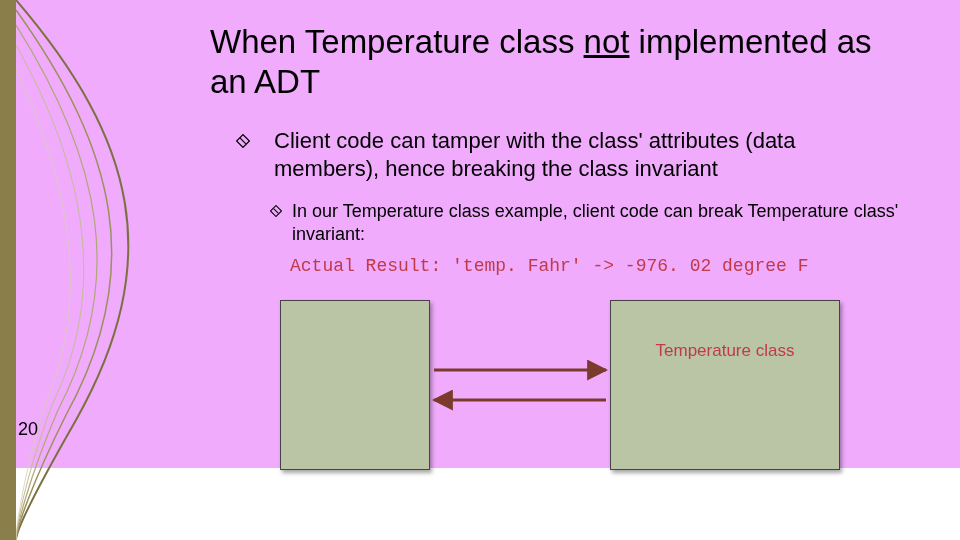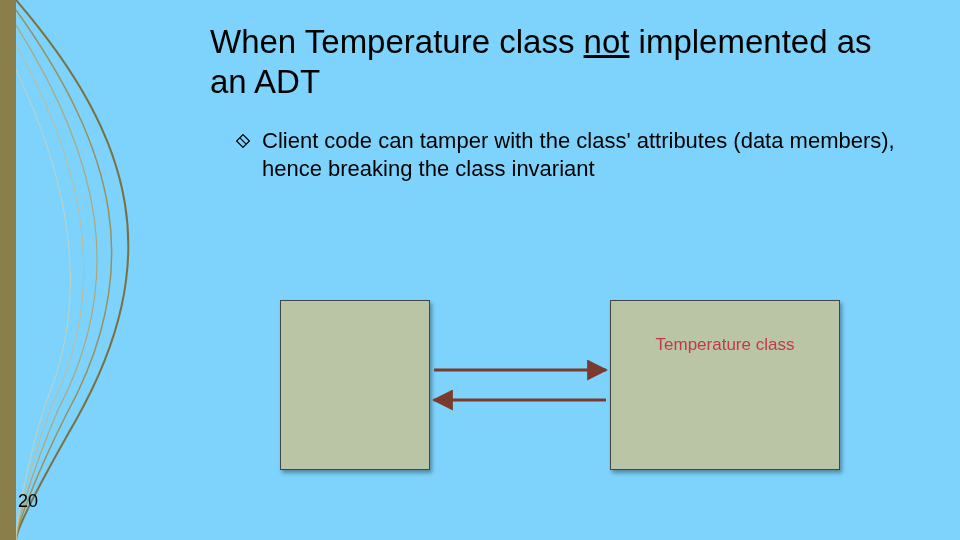--- a/index.html
+++ b/index.html
@@ -1,42 +1,42 @@
 <!DOCTYPE html>
 <html><head>
 <meta charset="utf-8">
 <style>
   * { box-sizing: border-box; margin: 0; padding: 0; }
   html, body { width: 960px; height: 540px; overflow: hidden; font-family: Arial, Helvetica, sans-serif; background: #fff; }
-  .slide { position: relative; width: 960px; height: 540px; background: #7dd3fc; }
+  .slide { position: relative; width: 960px; height: 468px; background: #f0abfc; }
 
   
   .left-band { position: absolute; left: 0; top: 0; width: 16px; height: 540px; background: #8a7f4a; }
   .swoosh { position: absolute; left: 16px; top: 0; width: 190px; height: 540px; pointer-events: none; }
 
   .content { position: absolute; left: 210px; top: 22px; width: 720px; }
 
   .title { font-size: 33px; line-height: 1.2; color: #000; font-weight: 400; padding-right: 30px; }
   .title .u { text-decoration: underline; }
 
   .bullets { margin-top: 26px; margin-left: 26px; }
-  .b1 { display: flex; gap: 12px; font-size: 22px; color: #000; line-height: 1.28; padding-right: 30px; }
+  .b1 { display: flex; gap: 24px; font-size: 22px; color: #000; line-height: 1.28; padding-right: 30px; }
   .b1 .marker { flex: 0 0 auto; font-size: 22px; line-height: 1.28; }
   .sub { margin-top: 16px; margin-left: 34px; }
   .b2 { display: flex; gap: 10px; font-size: 18px; color: #000; line-height: 1.3; padding-right: 30px; }
   .b2 .marker { flex: 0 0 auto; }
   .code { margin-top: 10px; margin-left: 20px; font-family: "Courier New", Courier, monospace; font-size: 18px; color: #bf3b4a; white-space: pre; }
 
   .diagram { position: absolute; left: 280px; top: 300px; width: 640px; height: 190px; }
   .box { position: absolute; background: #bac5a6; border: 1px solid #444; box-shadow: 2px 3px 4px rgba(0,0,0,0.35); }
   .box-left { left: 0; top: 0; width: 150px; height: 170px; }
   .box-right { left: 330px; top: 0; width: 230px; height: 170px; }
   .label { position: absolute; color: #bf3b4a; font-size: 17px; text-align: center; line-height: 1.28; }
   .label-left { left: 0; top: 60px; width: 150px; }
-  .label-right-title { left: 330px; top: 34px; width: 230px; text-align: center; }
+  .label-right-title { left: 330px; top: 40px; width: 230px; text-align: center; }
   .label-members { position: absolute; left: 360px; top: 108px; color: #000; font-size: 17px; line-height: 1.3; }
 
   .arrows { position: absolute; left: 150px; top: 35px; width: 180px; height: 100px; }
 
   .page-num { position: absolute; left: 18px; bottom: 28px; font-size: 18px; color: #000; }
 </style>
 </head>
 <body>
 
 <div class="slide">
@@ -60,20 +60,32 @@
       <div class="b1">
         <span class="marker">
           <svg width="14" height="14" viewBox="0 0 14 14">
               <rect x="2.5" y="2.5" width="9" height="9" transform="rotate(45 7 7)" fill="none" stroke="#000" stroke-width="1.2"></rect>
               <line x1="3" y1="7" x2="11" y2="7" transform="rotate(45 7 7)" stroke="#000" stroke-width="1.2"></line>
             </svg>
         </span>
         <span>Client code can tamper with the class' attributes (data members), hence breaking the class invariant</span>
       </div>
 
+      <div class="sub">
+        <div class="b2">
+          <span class="marker">
+            <svg width="12" height="12" viewBox="0 0 14 14">
+                <rect x="2.5" y="2.5" width="9" height="9" transform="rotate(45 7 7)" fill="none" stroke="#000" stroke-width="1.2"></rect>
+                <line x1="3" y1="7" x2="11" y2="7" transform="rotate(45 7 7)" stroke="#000" stroke-width="1.2"></line>
+              </svg>
+          </span>
+          <span>In our Temperature class example, client code can break Temperature class' invariant:</span>
+        </div>
+        <div class="code">Actual Result: 'temp. Fahr' -&gt; -976. 02 degree F</div>
+      </div>
     </div>
   </div>
 
   <div class="diagram">
     <div class="box box-left"></div>
 
     <div class="box box-right"></div>
     <div class="label label-right-title">Temperature class</div>
 
     <svg class="arrows" viewBox="0 0 180 100">

